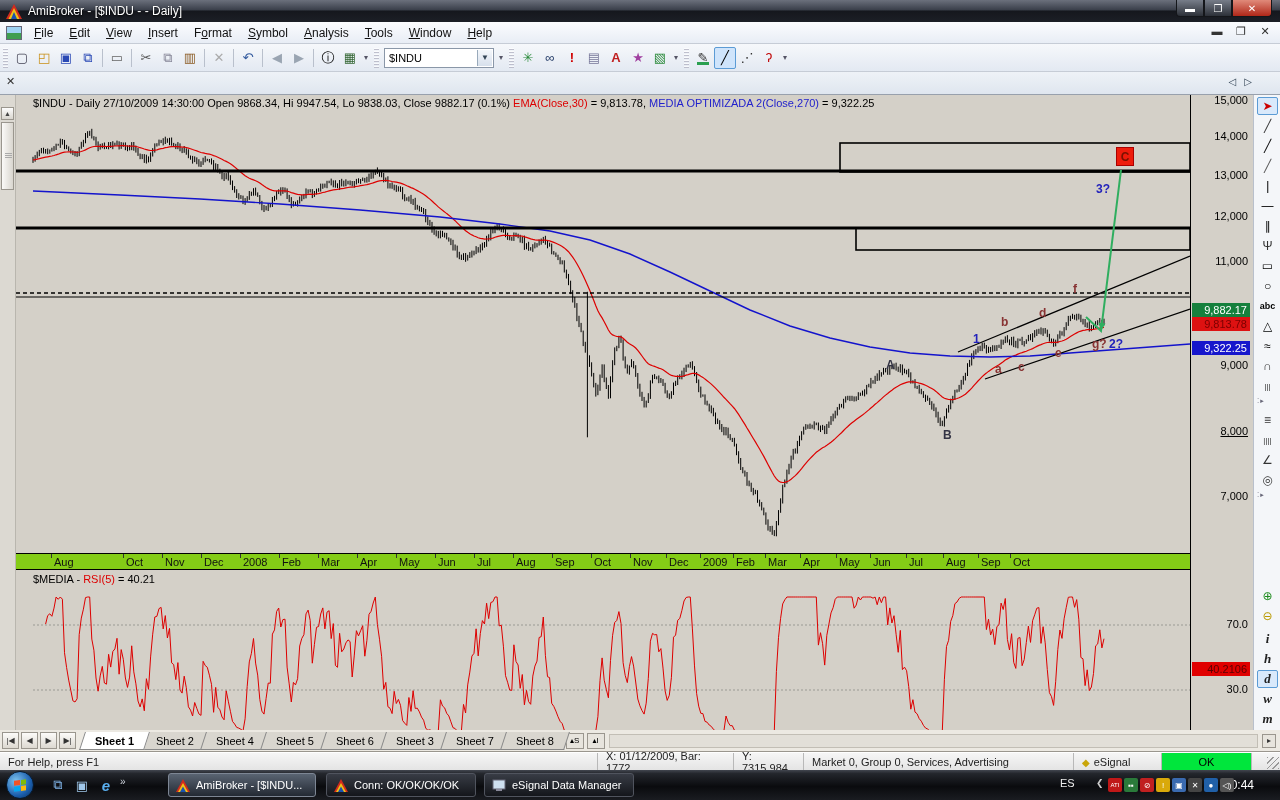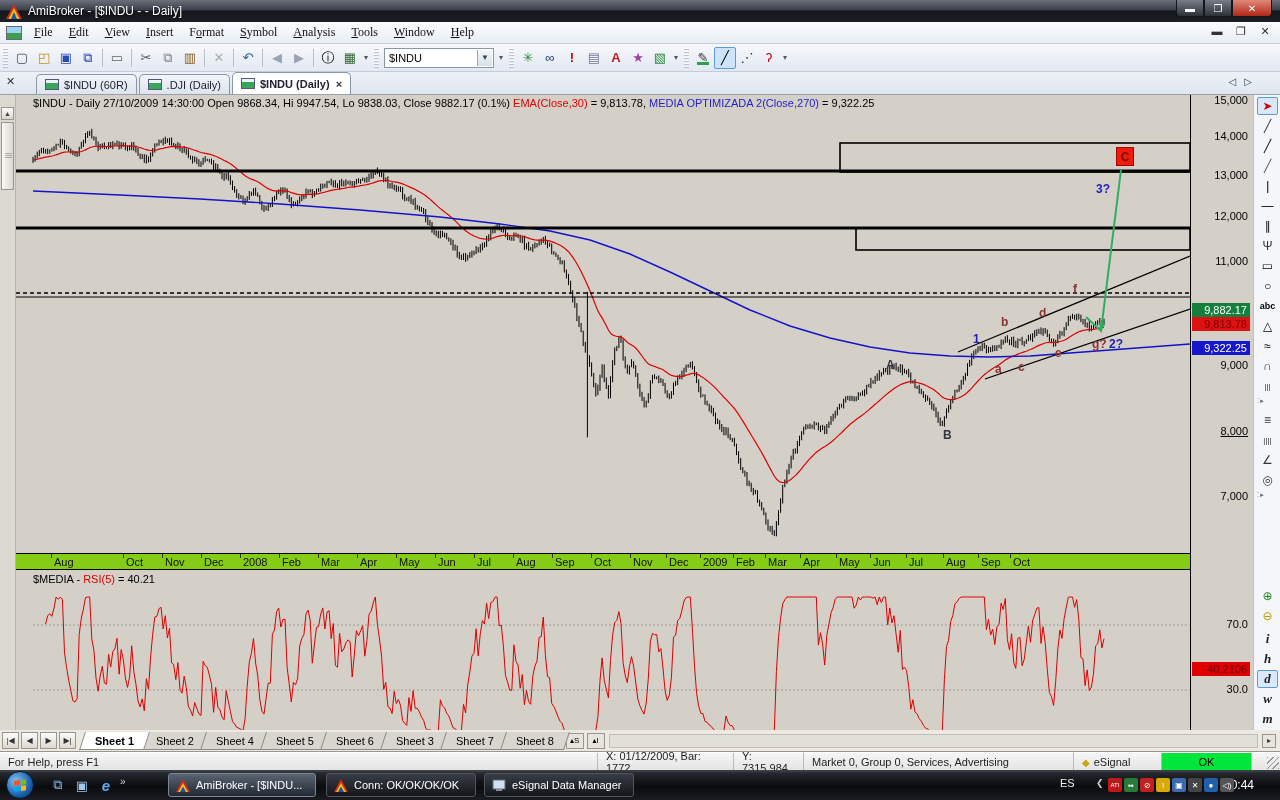--- a/index.html
+++ b/index.html
@@ -16,21 +16,21 @@
   .winbtn { width:28px; height:17px; display:flex; align-items:center; justify-content:center;
     color:#fff; font-size:10px; background:linear-gradient(#777d89,#2c3038);
     border:1px solid #14161a; border-top:none; }
   .winbtn.close { width:40px; background:linear-gradient(#e08a7a,#b02718); border-bottom-right-radius:4px; }
   .winbtn.min { border-bottom-left-radius:4px; }
 
   
   #menubar { position:absolute; left:0; top:22px; width:1280px; height:22px;
     background:linear-gradient(#fbfcfe,#e8edf5); border-bottom:1px solid #c6ccd6;
     display:flex; align-items:center; font-size:12px; color:#111; }
-  .menu-item { padding:2px 8px; cursor:default;font-family:Liberation Serif, serif; }
+  .menu-item { padding:2px 8px; cursor:default; }
   .menu-item u { text-decoration:underline; }
   .mdi-btns { position:absolute; right:6px; top:3px; display:flex; gap:6px; color:#333; font-size:11px; }
   .mdi-btns span { width:18px; text-align:center; }
   .doc-icon { width:16px; height:14px; margin:0 4px 0 6px;
     background:linear-gradient(#9fd3f2 50%,#3f9e4f 50%); border:1px solid #667; }
 
   
   #toolbar { position:absolute; left:0; top:44px; width:1280px; height:28px;
     background:linear-gradient(#f6f8fb,#e3e9f2); border-bottom:1px solid #c6ccd6;
     display:flex; align-items:center; }
@@ -225,35 +225,20 @@
       <div class="tb-grip"></div>
       <div class="tb-btn" style="color: rgb(51, 51, 51); position: relative;">✎<div class="g-underline"></div></div>
       <div class="tb-btn selected" style="color: rgb(0, 0, 0);">╱</div>
       <div class="tb-btn" style="color: rgb(51, 51, 51);">⋰</div>
       <div class="tb-btn" style="color: rgb(192, 0, 0);">ʔ</div>
       <div class="tb-over">▾</div>
     </div>
 
   <div id="tabrow">
     <span class="pane-x">✕</span>
-    <div class="tabs" id="tabs">
-        <div class="tab">
-          <span class="ticon"></span>
-          <span>$INDU (60R)</span>
-        </div>
-        <div class="tab">
-          <span class="ticon"></span>
-          <span>.DJI (Daily)</span>
-        </div>
-        <div class="tab active">
-          <span class="ticon"></span>
-          <span>$INDU (Daily)</span>
-          <span class="tclose">×</span>
-        </div>
-      </div>
     <div class="tab-arrows">
       <span>◁</span>
       <span>▷</span>
     </div>
   </div>
 
   <div id="main">
     <div id="leftstrip">
       <div class="ls-arrow">▲</div>
       <div class="ls-thumb"></div>

